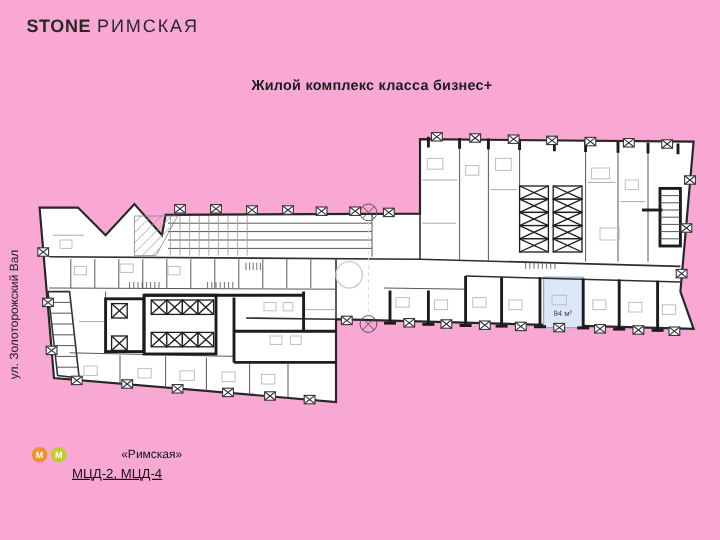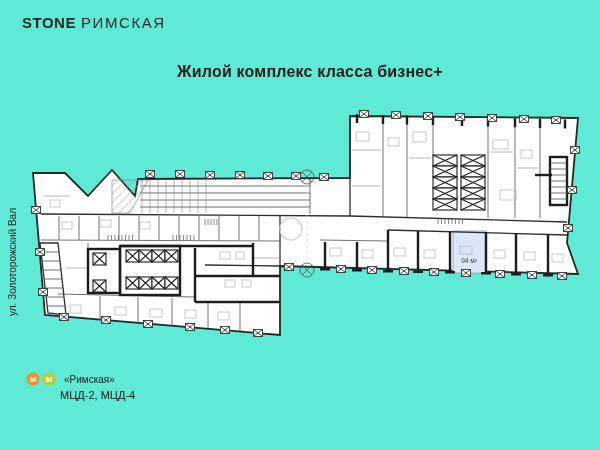--- a/index.html
+++ b/index.html
@@ -1,34 +1,34 @@
 <!DOCTYPE html>
 <html><head>
 <meta charset="utf-8">
 <style>
   html,body{margin:0;padding:0;background:#fff;}
-  .canvas{position:relative;width:600px;height:450px;background:#5eead4;overflow:hidden;
+  .canvas{position:relative;width:600px;height:450px;background:#f9a8d4;overflow:hidden;
           font-family:"Liberation Sans",sans-serif;color:#1c1c1c;}
   
   .logo{position:absolute;left:22px;top:14px;font-size:15px;letter-spacing:.5px;color:#282828;white-space:nowrap;}
   .logo .brand{font-weight:800;}
   .logo .project{font-weight:400;letter-spacing:1.6px;margin-left:5px;}
   
   .title{position:absolute;left:110px;top:64px;width:400px;text-align:center;line-height:15px;}
-  .title .t1{font-size:16px;font-weight:600;letter-spacing:.2px;}
+  .title .t1{font-size:12px;font-weight:600;letter-spacing:.2px;}
   .title .t2{font-size:11.5px;font-weight:600;letter-spacing:.6px;}
   
   .street{position:absolute;left:7px;top:316px;transform:rotate(-90deg);transform-origin:0 0;
           font-size:10px;color:#222;white-space:nowrap;}
   
   .metro{position:absolute;left:26px;top:372px;font-size:10px;}
   .metro-row{display:flex;align-items:center;}
   .metro-icons{display:flex;gap:2px;margin-right:8px;}
-  .metro-station{font-size:10px;color:#141414;}
-  .metro-lines{margin-left:34px;margin-top:3px;font-size:11px;color:#141414;}
+  .metro-station{font-size:10px;color:#141414;margin-left:37px;}
+  .metro-lines{margin-left:34px;margin-top:3px;font-size:11px;color:#141414;text-decoration:underline;}
   .plan-svg{position:absolute;left:0;top:0;}
   
   .w1{stroke:#262626;stroke-width:1.8;fill:#ffffff;}
   .w2{stroke:#2e2e2e;stroke-width:1.3;fill:none;}
   .w3{stroke:#4f4f4f;stroke-width:.8;fill:none;}
   .w4{stroke:#9a9a9a;stroke-width:.7;fill:none;}
   .fx{stroke:#bcbcbc;stroke-width:.8;fill:none;}
   .bold{stroke:#1c1c1c;stroke-width:2.4;fill:none;}
   .core{stroke:#1d1d1d;stroke-width:1.1;fill:#fff;}
   .mkg{stroke:#333;stroke-width:.9;fill:#fff;}

